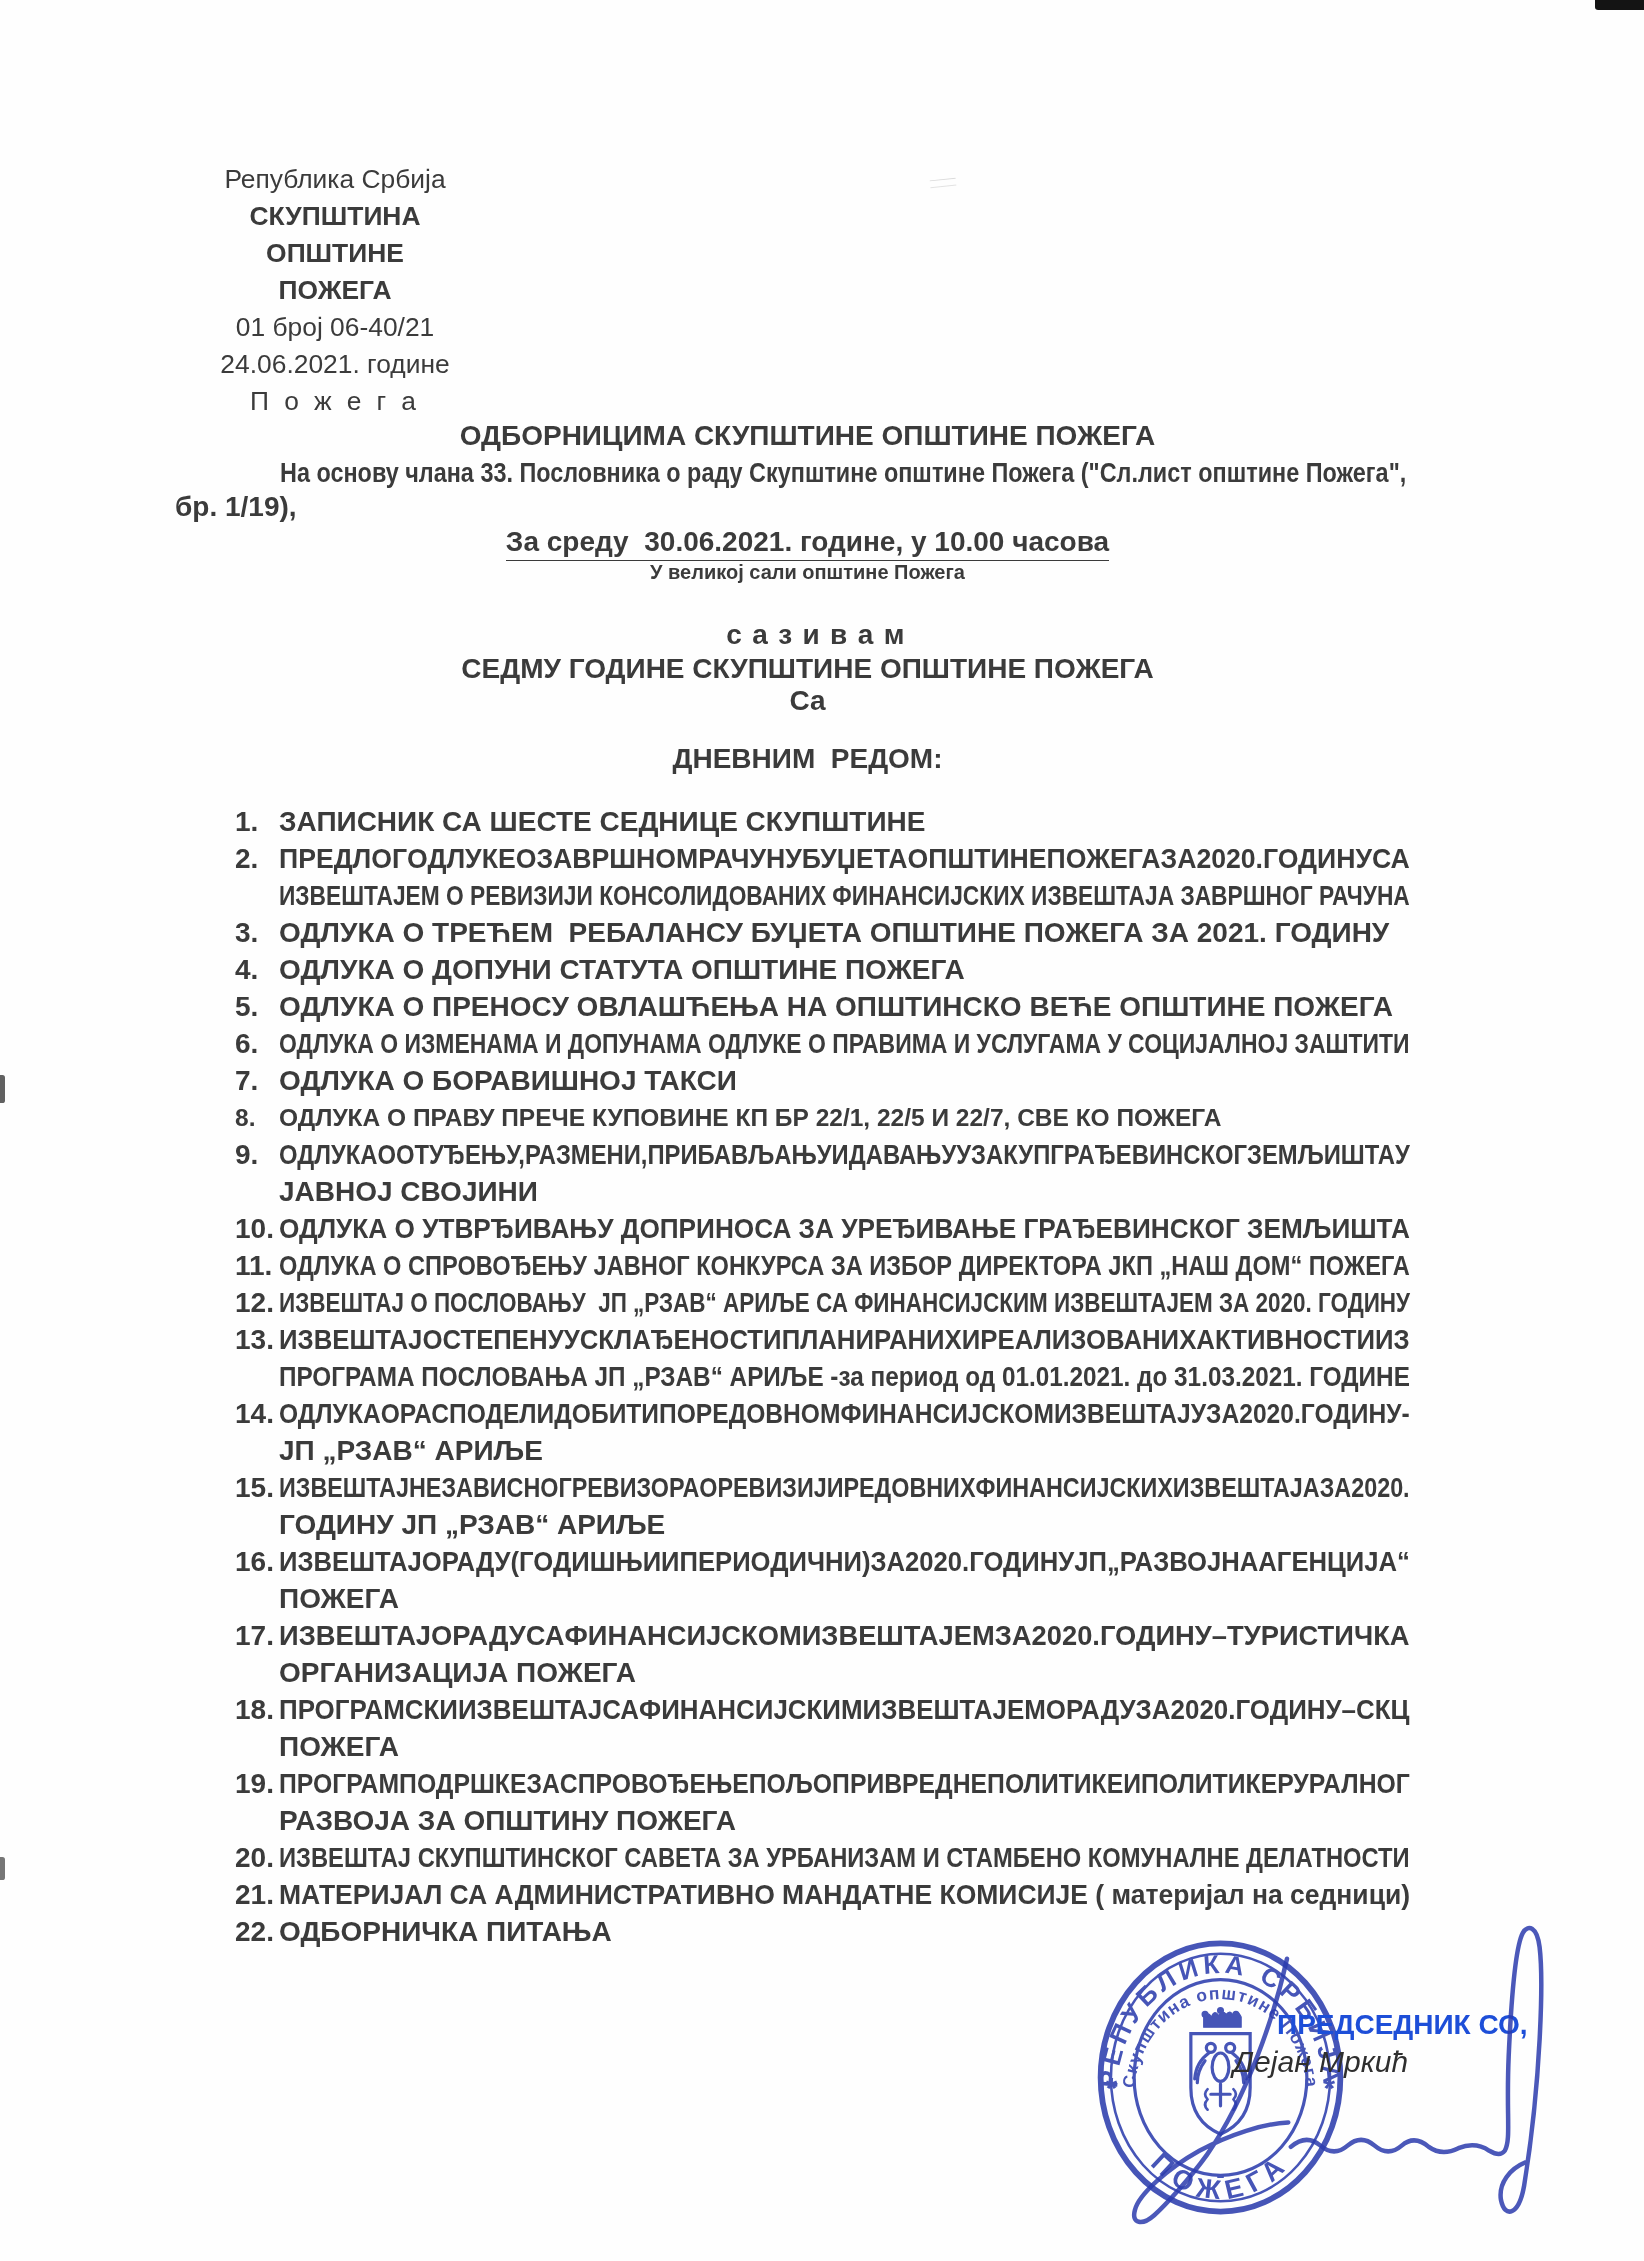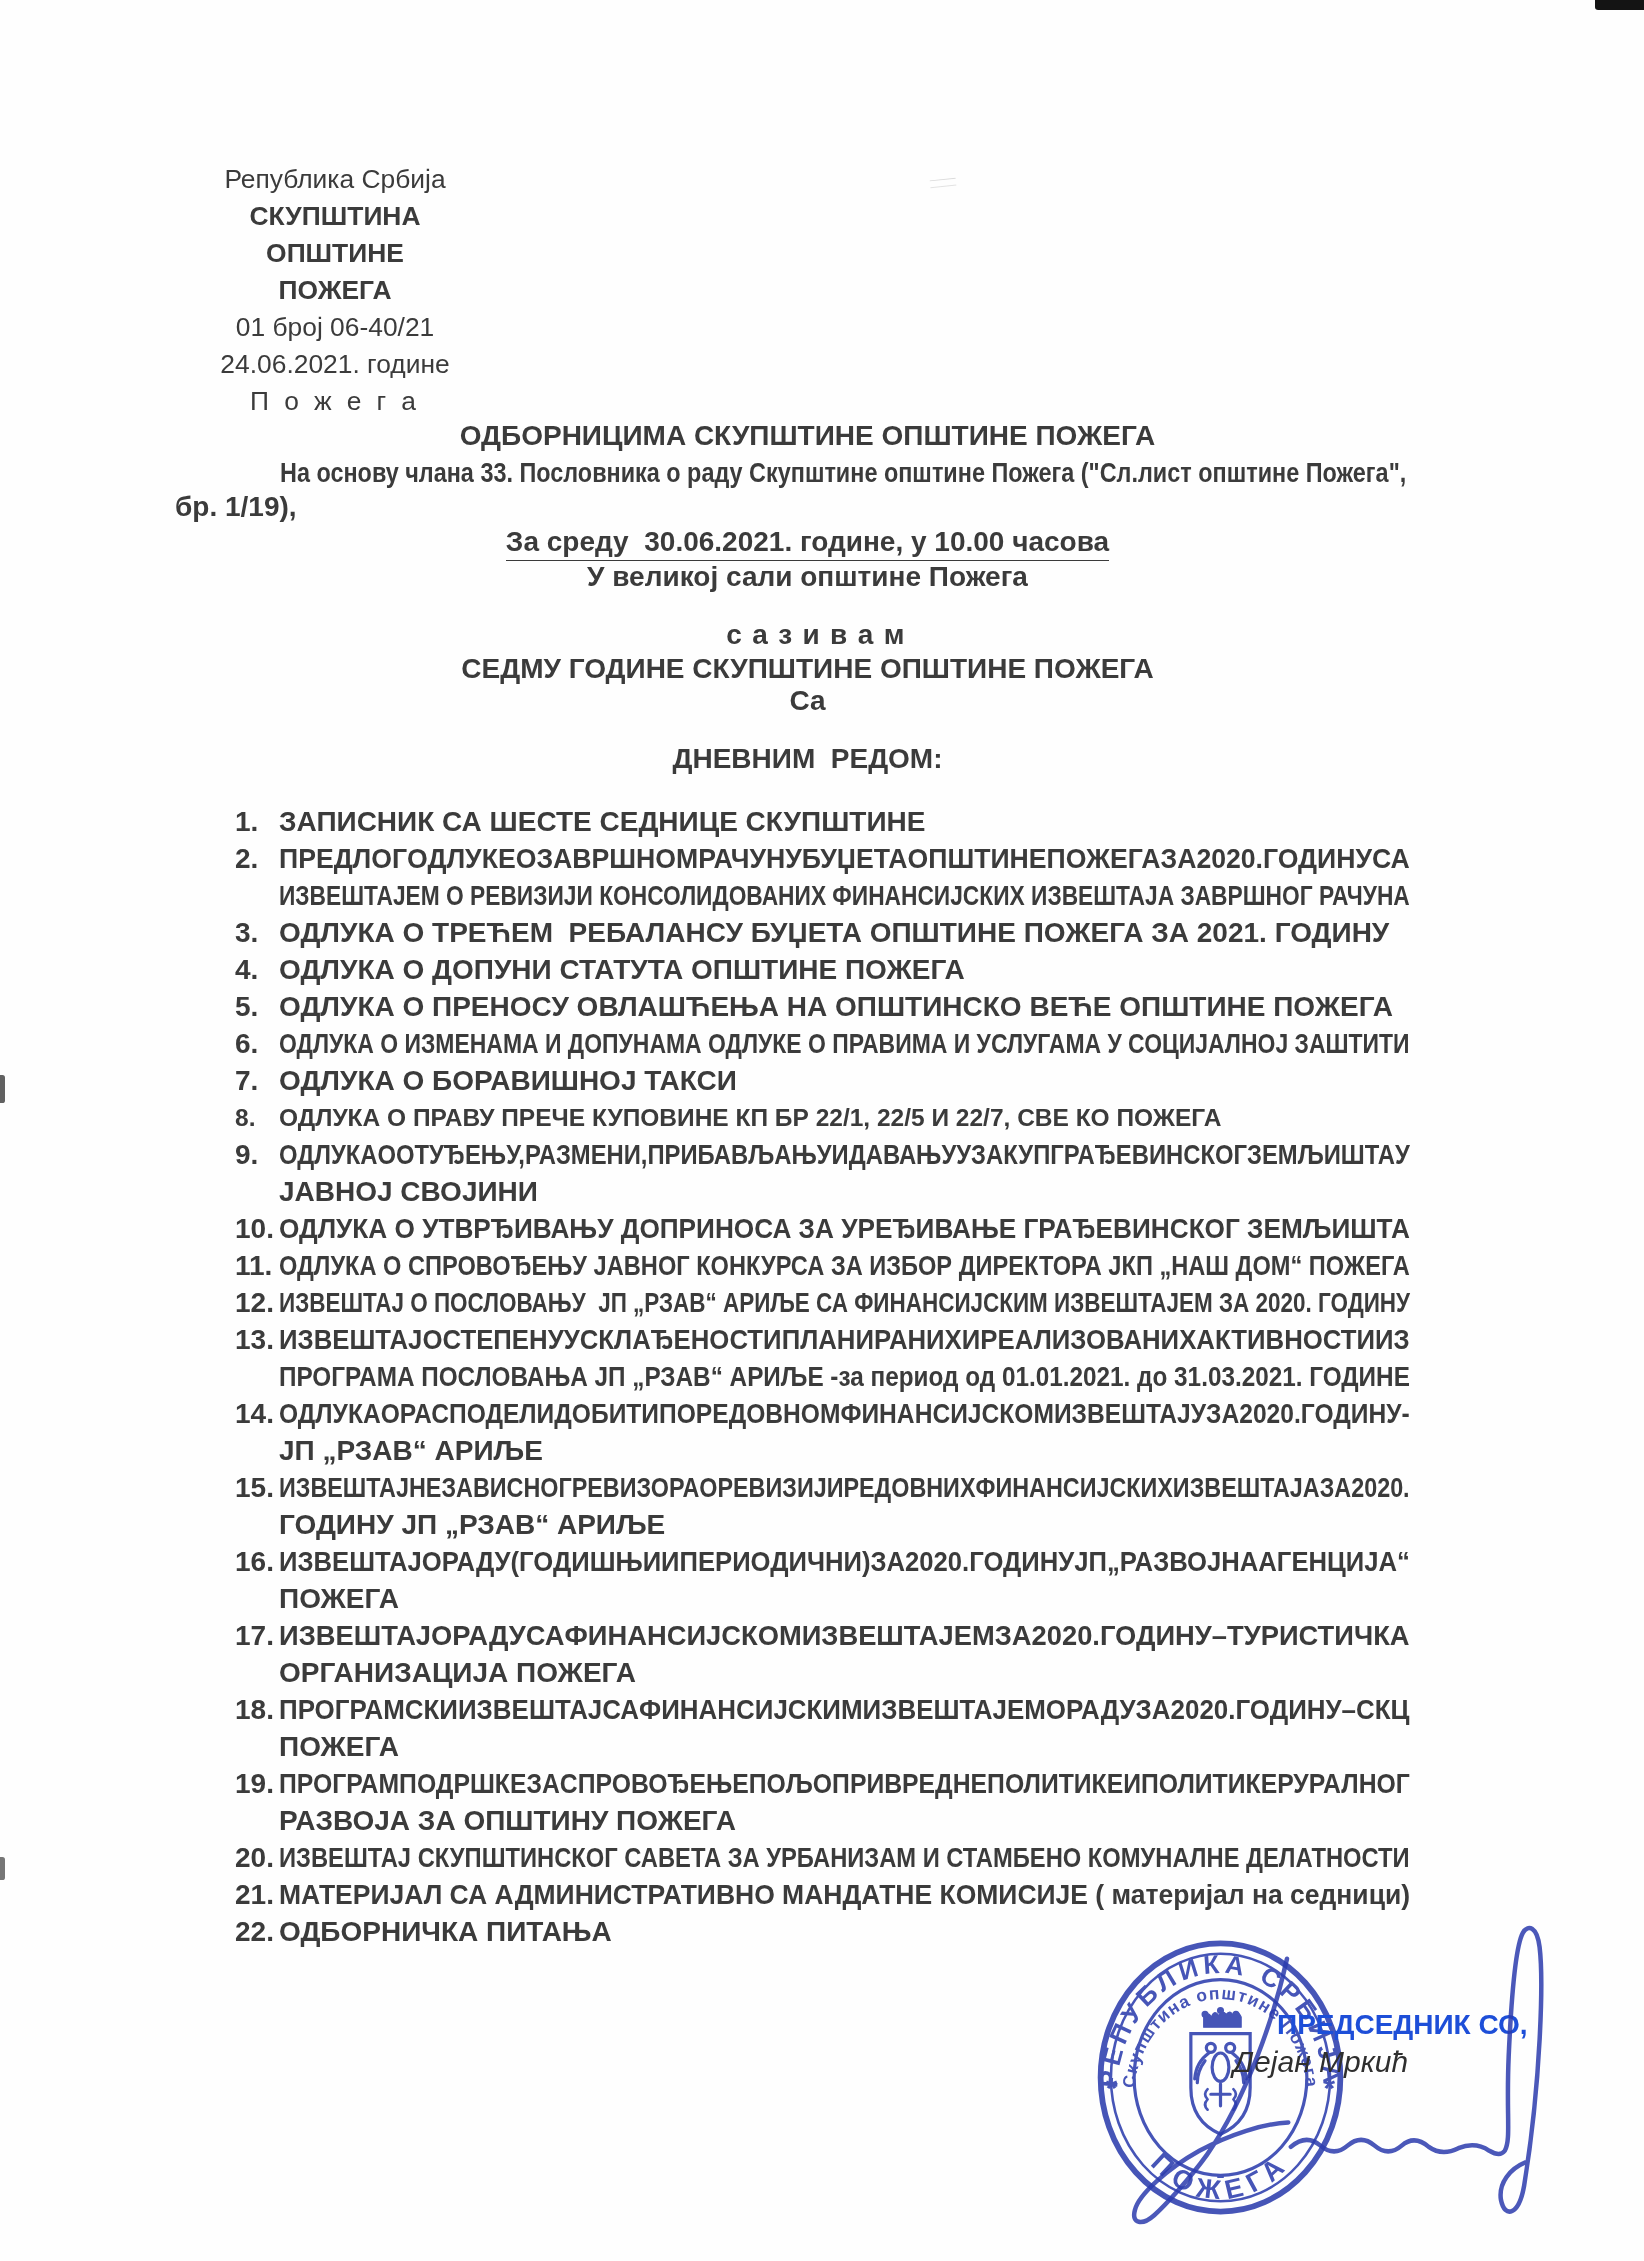--- a/index.html
+++ b/index.html
@@ -26,21 +26,21 @@
   
   .hdr{left:206px;top:161px;width:258px;text-align:center;font-size:26.4px;line-height:37px;}
   .hdr .spread{letter-spacing:3.9px;}
 
   
   .addressee{top:420px;font-size:28px;}
   .basis1{left:280px;top:457px;width:1115px;font-size:28px;font-weight:700;}
   .basis2{left:175px;top:491px;font-size:28px;font-weight:700;}
   .dateline{top:526px;font-size:28px;}
   .dateline span{display:inline-block;border-bottom:1.9px solid var(--ink);padding-bottom:2px;}
-  .venue{top:561px;font-size:28px;}
+  .venue{top:561px;font-size:20px;}
   .convene{top:619px;font-size:28px;letter-spacing:1.3px;padding-left:17px;}
   .session{top:653px;font-size:28px;}
   .with{top:685px;font-size:28px;}
   .agenda-head{top:743px;font-size:28px;}
 
   
   .list{left:235px;top:803px;width:1190px;font-size:28px;font-weight:700;}
   .item{display:flex;align-items:flex-start;}
   .item .num{flex:0 0 44px;line-height:37px;white-space:nowrap;}
   .item .txt{flex:1 1 auto;min-width:0;}

